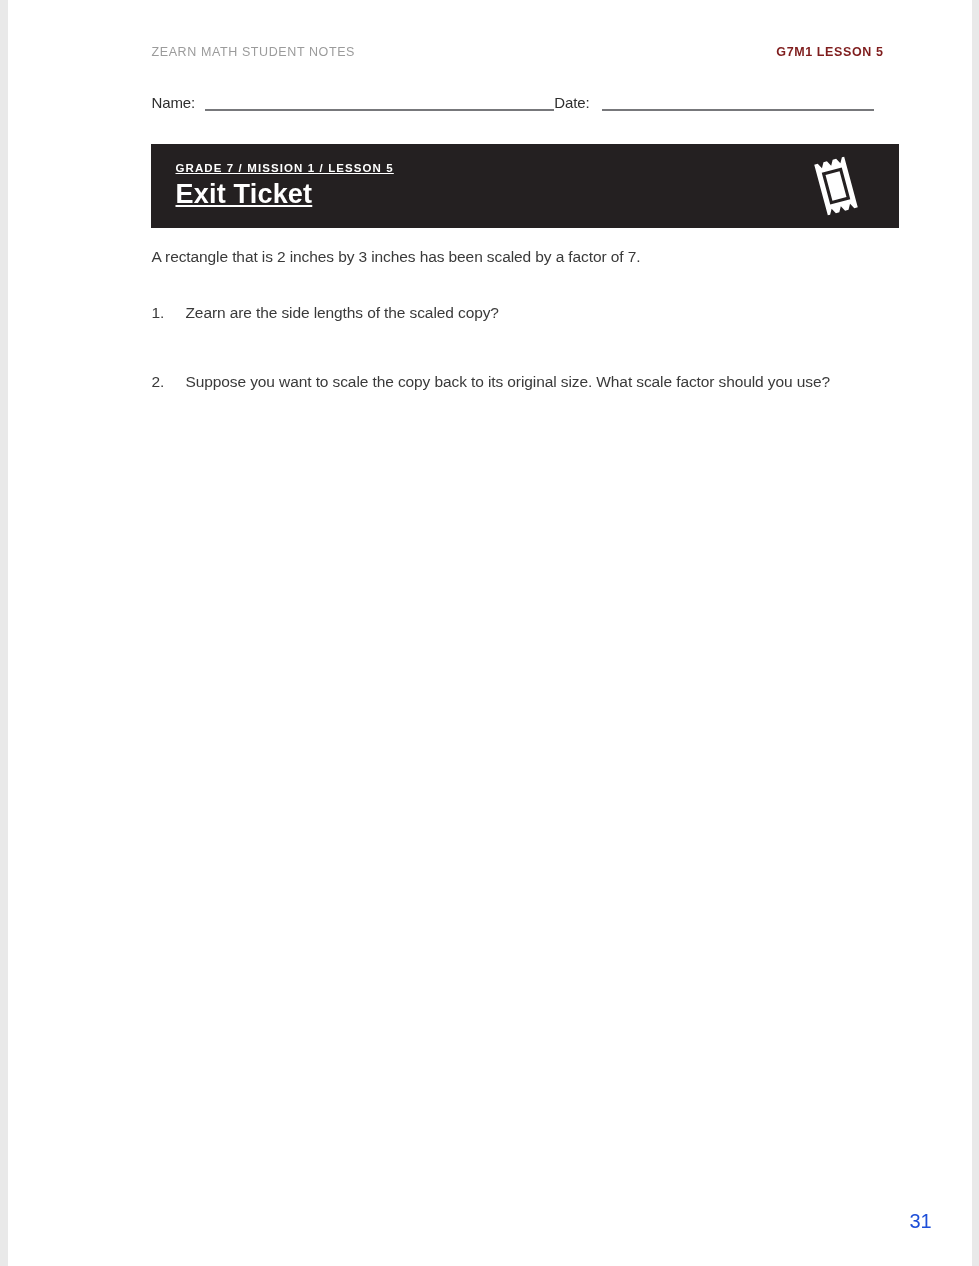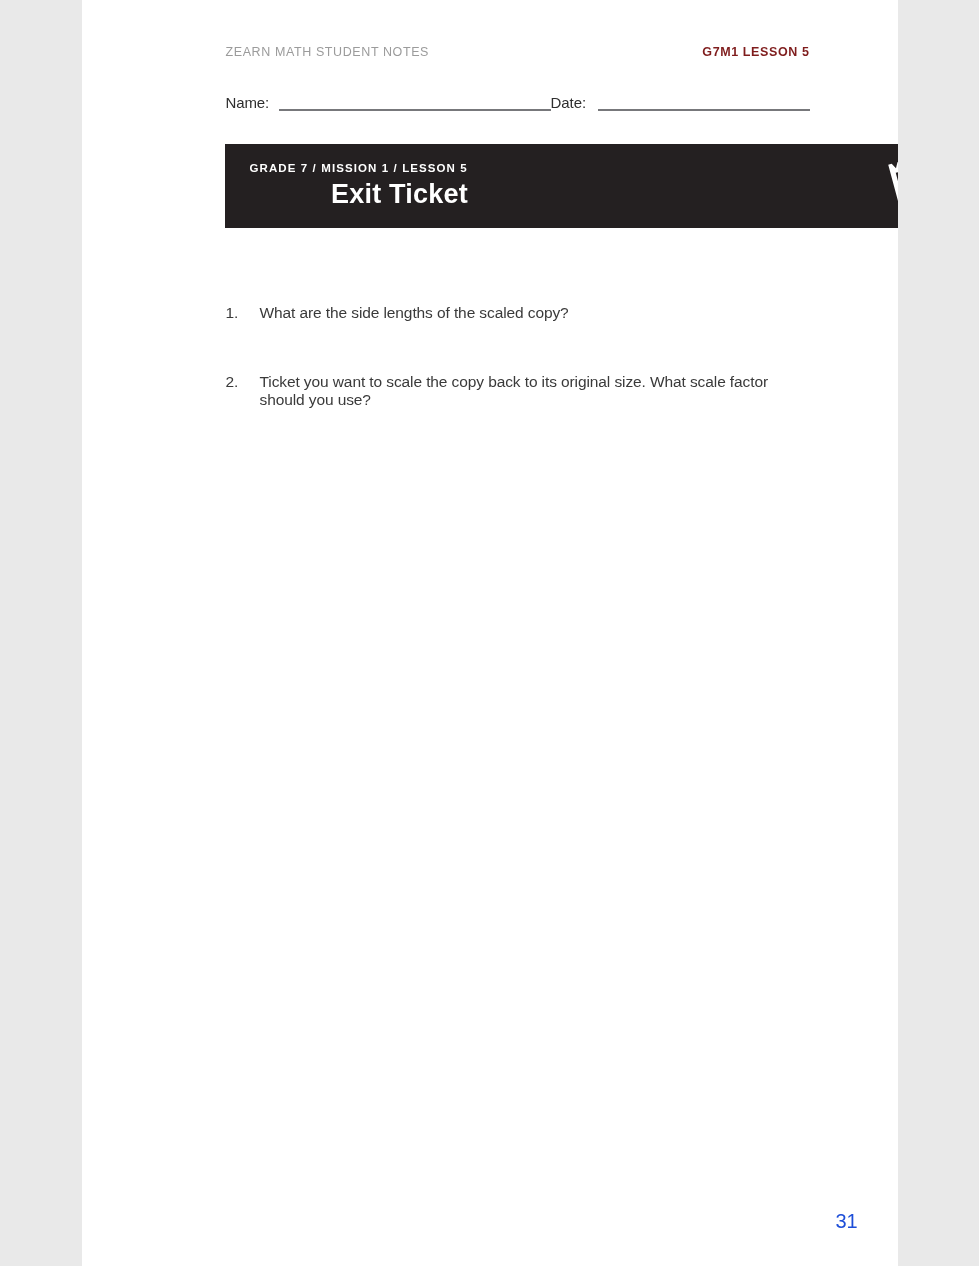--- a/index.html
+++ b/index.html
@@ -1,20 +1,20 @@
 <!DOCTYPE html>
 <html><head>
 <meta charset="utf-8">
 <style>
   * { margin: 0; padding: 0; box-sizing: border-box; }
   html, body { background: #e9e9e9; }
   body { font-family: "Liberation Sans", sans-serif; }
   .page {
     position: relative;
-    width: 816px;
+    width: 964px;
     height: 1266px;
     background: #ffffff;
     margin: 0 auto;
     overflow: hidden;
     letter-spacing: -0.1px;
   }
   
   .run-header {
     position: absolute;
     top: 45px; left: 144px; right: 88px;
@@ -53,33 +53,33 @@
   .date-blank { width: 272px; margin-left: 12px; }
   
   .banner {
     position: absolute;
     top: 144px; left: 143px;
     width: 748px; height: 84px;
     background: #242021;
     color: #ffffff;
     display: flex;
     align-items: center;
+    text-decoration: underline;
   }
   .banner-text { padding-left: 25px; }
   .banner .eyebrow {
     font-size: 11.5px;
     font-weight: bold;
     letter-spacing: 1.1px;
     margin-bottom: 5px;
   }
   .banner .title {
     font-size: 27px;
     font-weight: bold;
     letter-spacing: 0.2px;
-    text-align: right;
   }
   .ticket-wrap {
     position: absolute;
     right: 34px;
     top: 11px;
     width: 58px;
     height: 62px;
   }
   
   .intro {
@@ -144,27 +144,28 @@
       <svg width="58" height="62" viewBox="0 0 40 52">
         <g transform="rotate(-15 20 26)">
           <path fill="#ffffff" d="M7,4 L10,4 L12.5,8.5 L15,4 L18,4 L20.5,8.5 L23,4 L26,4 L28.5,8.5 L31,4 L33,4
                L33,48 L30,48 L27.5,43.5 L25,48 L22,48 L19.5,43.5 L17,48 L14,48 L11.5,43.5 L9,48 L7,48 Z"></path>
           <rect x="12.6" y="13.5" width="14.8" height="25" fill="#ffffff" stroke="#242021" stroke-width="2.6"></rect>
         </g>
       </svg>
     </span>
   </div>
 
+  <p class="intro">A rectangle that is 2 inches by 3 inches has been scaled by a factor of 7.</p>
 
   <div class="question q1">
     <span class="qnum">1.</span>
-    <span class="qtext">What are the side lengths of the scaled copy?</span>
+    <span class="qtext">Zearn are the side lengths of the scaled copy?</span>
   </div>
 
   <div class="question q2">
     <span class="qnum">2.</span>
-    <span class="qtext">Ticket you want to scale the copy back to its original size. What scale factor should you use?</span>
+    <span class="qtext">Suppose you want to scale the copy back to its original size. What scale factor should you use?</span>
   </div>
 
 
   <div class="page-number">31</div>
 
 </div>
 
 </body></html>

